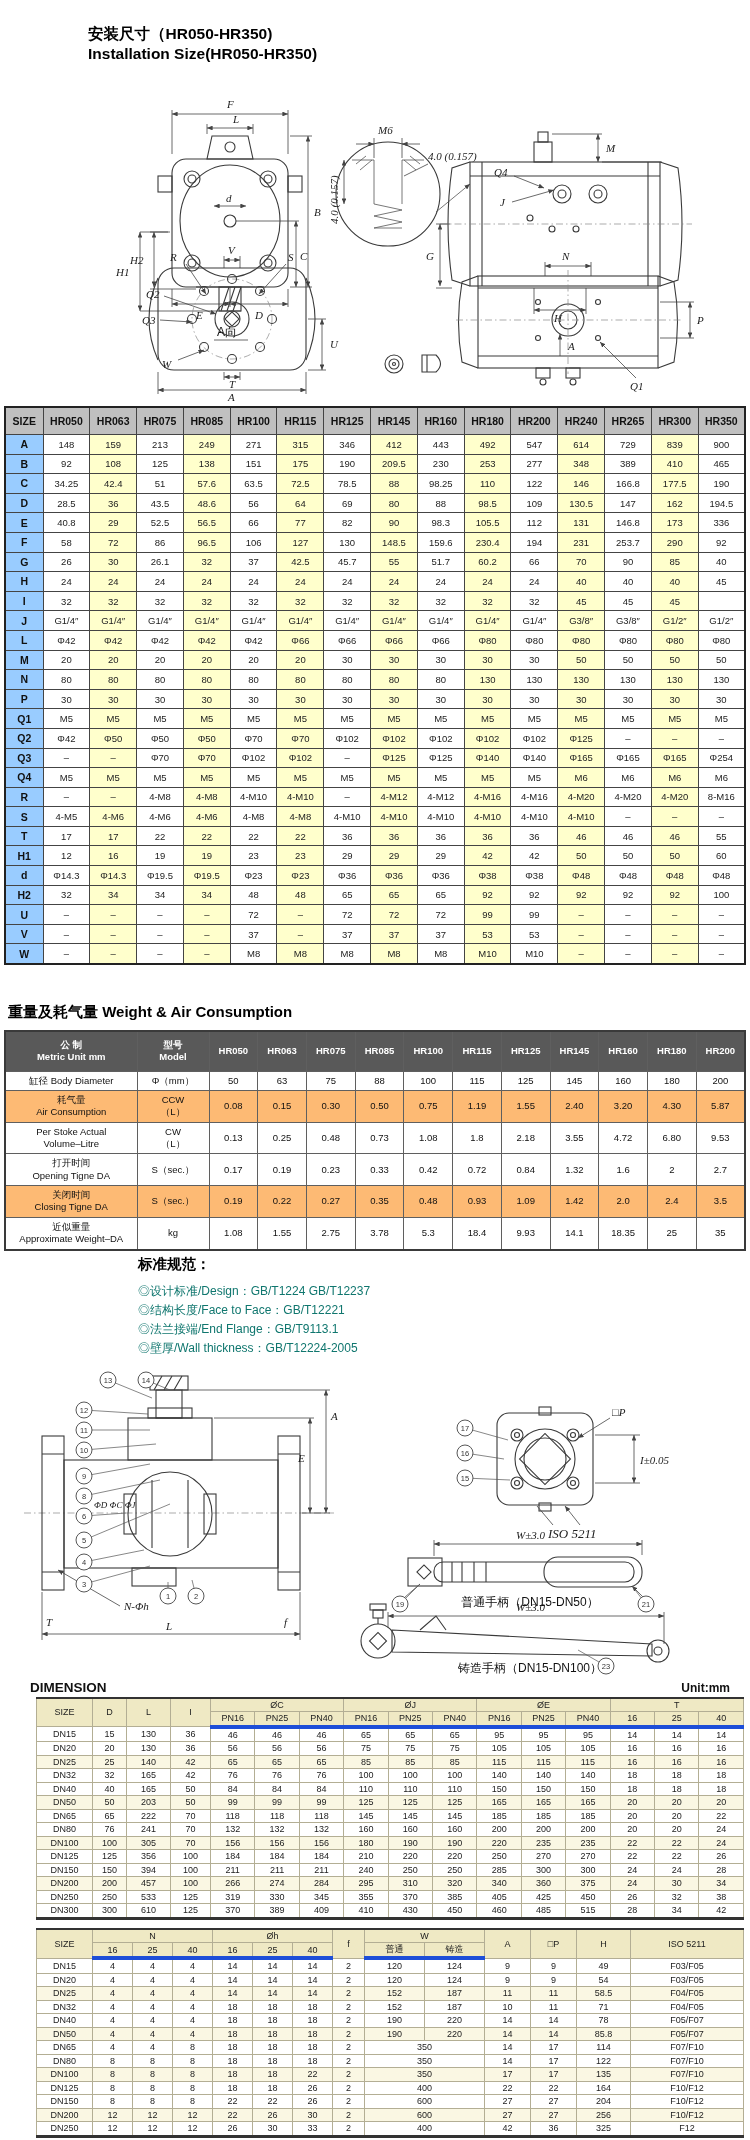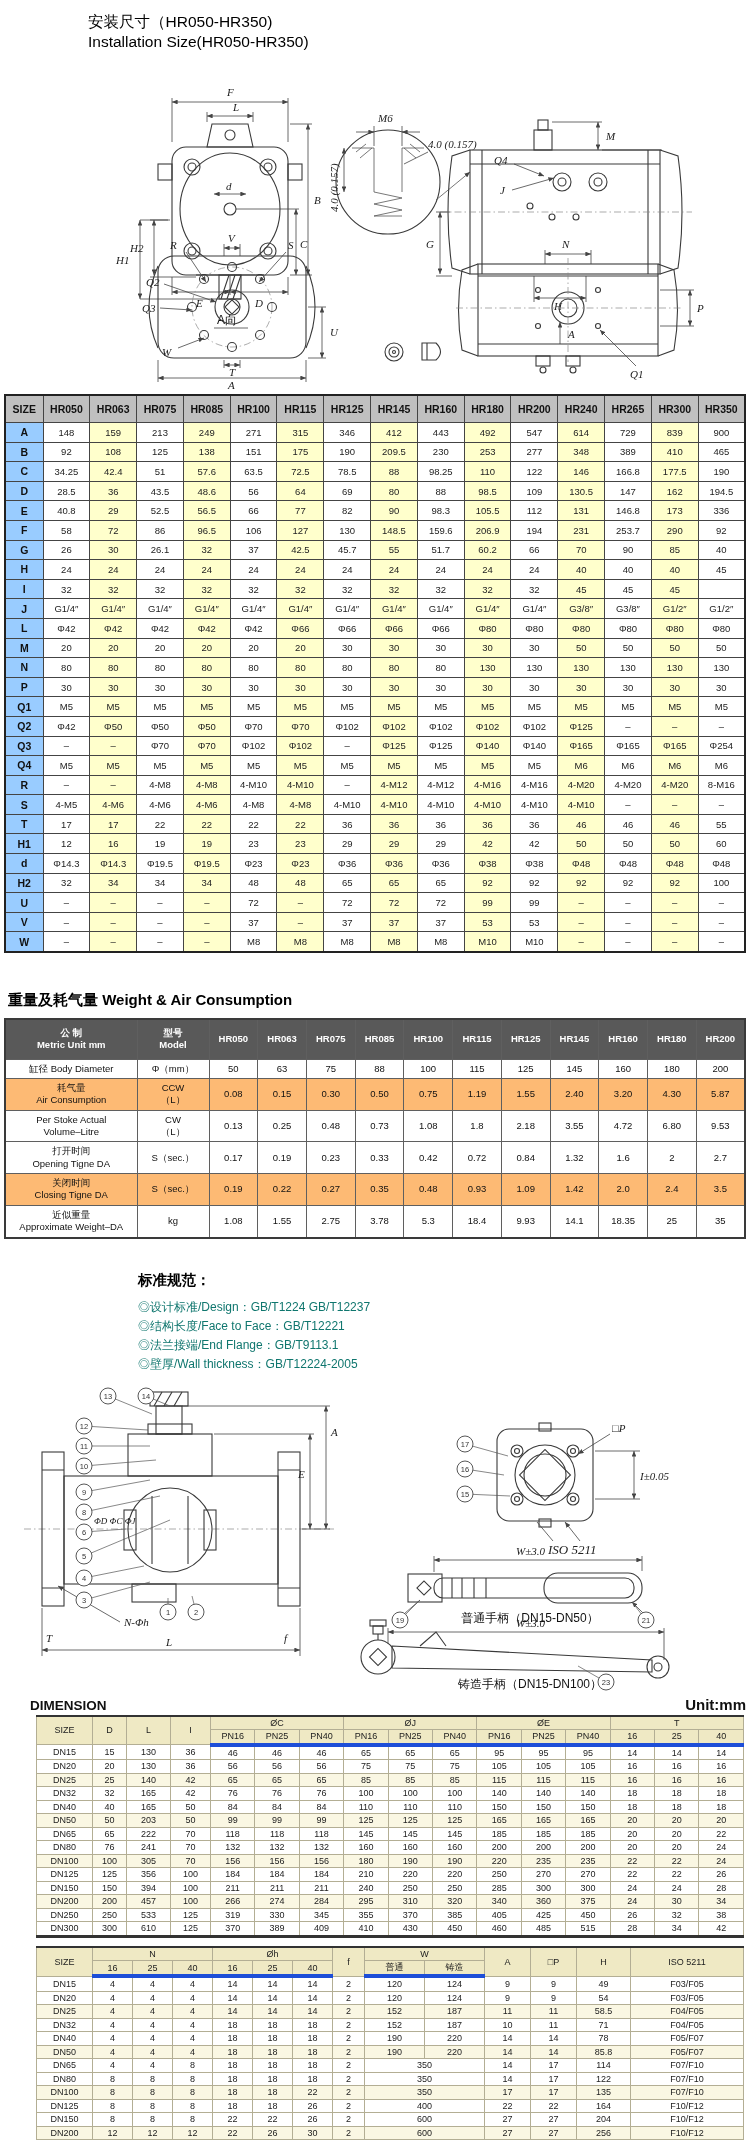--- a/index.html
+++ b/index.html
@@ -1,19 +1,19 @@
 <!DOCTYPE html>
 <html><head>
 <meta charset="utf-8">
 <style>
   html,body{margin:0;padding:0;background:#fff;}
   body{width:750px;font-family:"Liberation Sans",sans-serif;color:#111;}
   .page{width:750px;min-height:2140px;overflow:hidden;background:#fff;}
   
-  .top-title{padding:12px 0 0 88px;font-weight:normal;font-size:15.5px;line-height:20px;color:#000;}
+  .top-title{padding:24px 0 0 88px;font-weight:bold;font-size:15.5px;line-height:20px;color:#000;}
   
   svg{display:block;}
   .ol{stroke:#3a3a3a;stroke-width:1.1;fill:none;}
   .ol2{stroke:#555;stroke-width:0.8;fill:none;}
   .dl{stroke:#444;stroke-width:0.8;fill:none;}
   .cl{stroke:#888;stroke-width:0.7;fill:none;stroke-dasharray:7 3 1.5 3;}
   .tl{font:italic 11px "Liberation Serif",serif;fill:#222;}
   .tls{font:italic 9px "Liberation Serif",serif;fill:#222;}
   .cap{font:12px "Liberation Sans",sans-serif;fill:#111;}
   .bal{font:7.5px "Liberation Sans",sans-serif;fill:#333;text-anchor:middle;}
@@ -26,27 +26,27 @@
   .install tbody td{font-size:9.5px;color:#222;}
   .install td.alt{background:#ffffcc;}
   
   .w-title{margin:38px 0 8px 8px;font-weight:bold;font-size:15px;color:#000;}
   .weight{width:742px;margin:0 4px;border:2px solid #3a3a3a;}
   .weight th,.weight td{border:1px solid #5f5f5f;text-align:center;font-size:9.5px;line-height:1.3;padding:3px 1px;}
   .weight thead th{background:#595959;color:#fff;font-weight:bold;padding:7px 1px;}
   .weight tbody tr.blue{background:#fdba74;}
   .weight tbody th{font-weight:normal;color:#111;background:transparent;}
   
-  .std{margin:32px 0 0 138px;}
+  .std{margin:4px 0 0 138px;}
   .std-title{font-weight:bold;font-size:14.5px;margin-bottom:8px;color:#000;}
   .std-item{font-size:12px;line-height:19px;color:#0f766e;}
   
-  .dim-head{display:flex;justify-content:space-between;margin:4px 4px 2px 30px;align-items:flex-end;gap:36px;}
+  .dim-head{display:flex;justify-content:space-between;margin:4px 20px 2px 30px;align-items:flex-end;gap:36px;}
   .dim-title{font-weight:bold;font-size:13.5px;color:#111;}
-  .dim-unit{font-weight:bold;font-size:15px;color:#111;}
+  .dim-unit{font-weight:bold;font-size:12px;color:#111;}
   .dim{width:708px;margin:0 0 8px 36px;border-top:2px solid #333;border-bottom:3px solid #333;}
   .dim th,.dim td{border:1px solid #b3ae94;text-align:center;font-size:9px;color:#222;padding:0;height:12.5px;overflow:hidden;white-space:nowrap;}
   .dim thead th{background:#efe9c4;font-weight:normal;}
   .dim thead tr:last-child th{border-bottom:4px solid #1d4ed8;}
   .dim tbody tr.tint td,.dim tbody tr.tint th{background:#faf7e3;}
   .dim tbody th{font-weight:normal;}
 </style>
 </head>
 <body>
 
@@ -359,21 +359,21 @@
           <th>F</th>
           <td>58</td>
           <td class="alt">72</td>
           <td>86</td>
           <td class="alt">96.5</td>
           <td>106</td>
           <td class="alt">127</td>
           <td>130</td>
           <td class="alt">148.5</td>
           <td>159.6</td>
-          <td class="alt">206.9</td>
+          <td class="alt">230.4</td>
           <td>194</td>
           <td class="alt">231</td>
           <td>253.7</td>
           <td class="alt">290</td>
           <td>92</td>
         </tr>
         <tr>
           <th>G</th>
           <td>26</td>
           <td class="alt">30</td>

